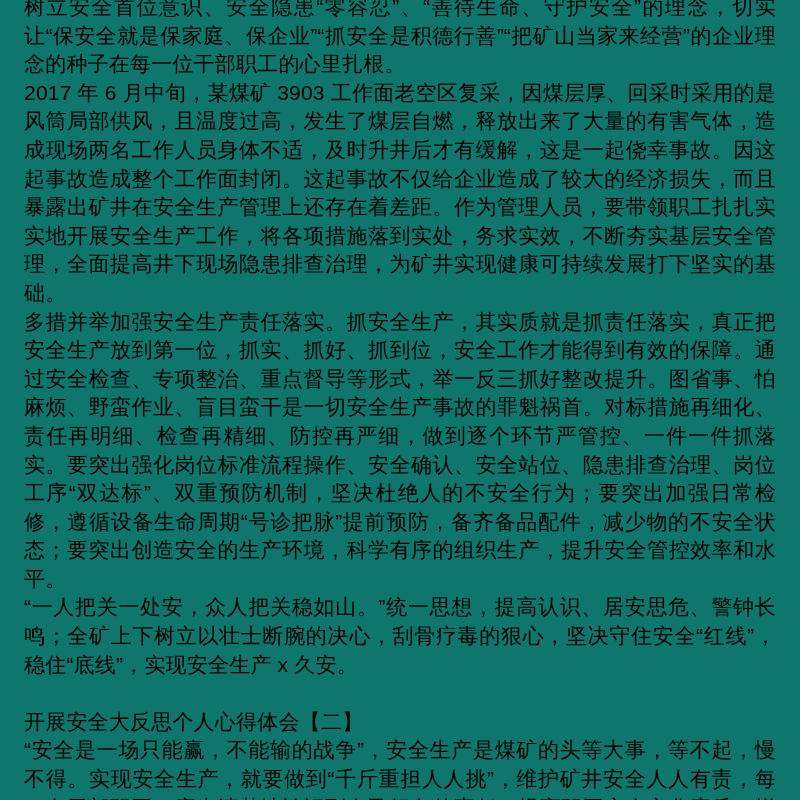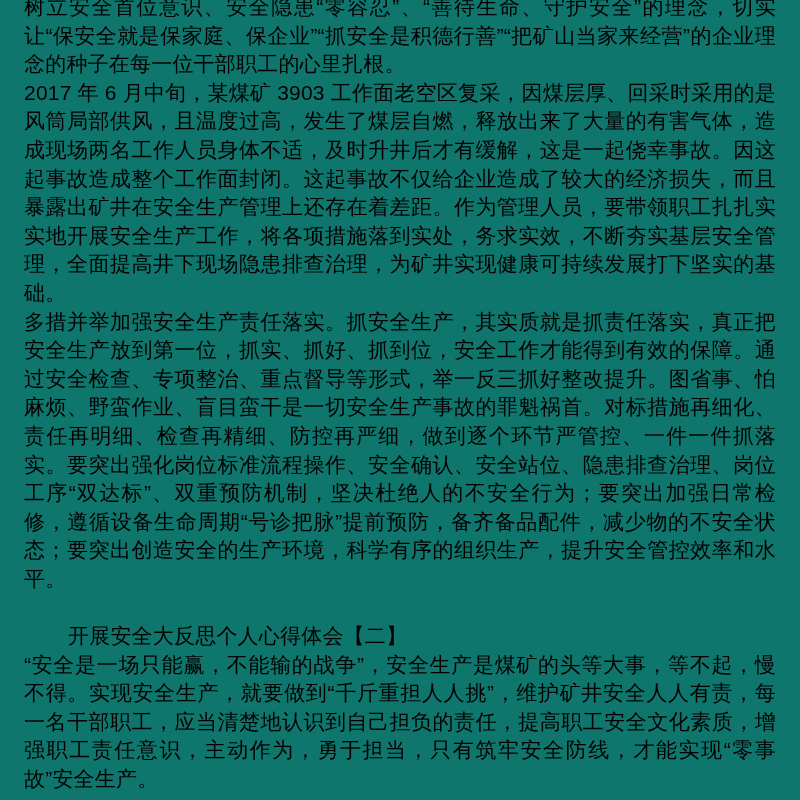--- a/index.html
+++ b/index.html
@@ -33,32 +33,32 @@
     letter-spacing: 0.2px;
     word-break: break-all;
   }
   .doc-page p {
     margin: 0;
     padding: 0;
   }
   .doc-page p.heading {
     font-weight: normal; 
     text-align: left;
-    margin-left: 44px;
   }
   .blank-line {
     height: 28.6px;
   }
 </style>
 </head>
 <body>
 
 <div class="doc-viewport">
   <div class="doc-page">
     <p>树立安全首位意识、安全隐患“零容忍”、“善待生命、守护安全”的理念，切实让“保安全就是保家庭、保企业”“抓安全是积德行善”“把矿山当家来经营”的企业理念的种子在每一位干部职工的心里扎根。</p>
     <p>2017 年 6 月中旬，某煤矿 3903 工作面老空区复采，因煤层厚、回采时采用的是风筒局部供风，且温度过高，发生了煤层自燃，释放出来了大量的有害气体，造成现场两名工作人员身体不适，及时升井后才有缓解，这是一起侥幸事故。因这起事故造成整个工作面封闭。这起事故不仅给企业造成了较大的经济损失，而且暴露出矿井在安全生产管理上还存在着差距。作为管理人员，要带领职工扎扎实实地开展安全生产工作，将各项措施落到实处，务求实效，不断夯实基层安全管理，全面提高井下现场隐患排查治理，为矿井实现健康可持续发展打下坚实的基础。</p>
     <p>多措并举加强安全生产责任落实。抓安全生产，其实质就是抓责任落实，真正把安全生产放到第一位，抓实、抓好、抓到位，安全工作才能得到有效的保障。通过安全检查、专项整治、重点督导等形式，举一反三抓好整改提升。图省事、怕麻烦、野蛮作业、盲目蛮干是一切安全生产事故的罪魁祸首。对标措施再细化、责任再明细、检查再精细、防控再严细，做到逐个环节严管控、一件一件抓落实。要突出强化岗位标准流程操作、安全确认、安全站位、隐患排查治理、岗位工序“双达标”、双重预防机制，坚决杜绝人的不安全行为；要突出加强日常检修，遵循设备生命周期“号诊把脉”提前预防，备齐备品配件，减少物的不安全状态；要突出创造安全的生产环境，科学有序的组织生产，提升安全管控效率和水平。</p>
+    <p>“一人把关一处安，众人把关稳如山。”统一思想，提高认识、居安思危、警钟长鸣；全矿上下树立以壮士断腕的决心，刮骨疗毒的狠心，坚决守住安全“红线”，稳住“底线”，实现安全生产 x 久安。</p>
     <div class="blank-line"></div>
     <p class="heading">开展安全大反思个人心得体会【二】</p>
     <p>“安全是一场只能赢，不能输的战争”，安全生产是煤矿的头等大事，等不起，慢不得。实现安全生产，就要做到“千斤重担人人挑”，维护矿井安全人人有责，每一名干部职工，应当清楚地认识到自己担负的责任，提高职工安全文化素质，增强职工责任意识，主动作为，勇于担当，只有筑牢安全防线，才能实现“零事故”安全生产。</p>
 
   </div>
 </div>
 
 </body></html>

